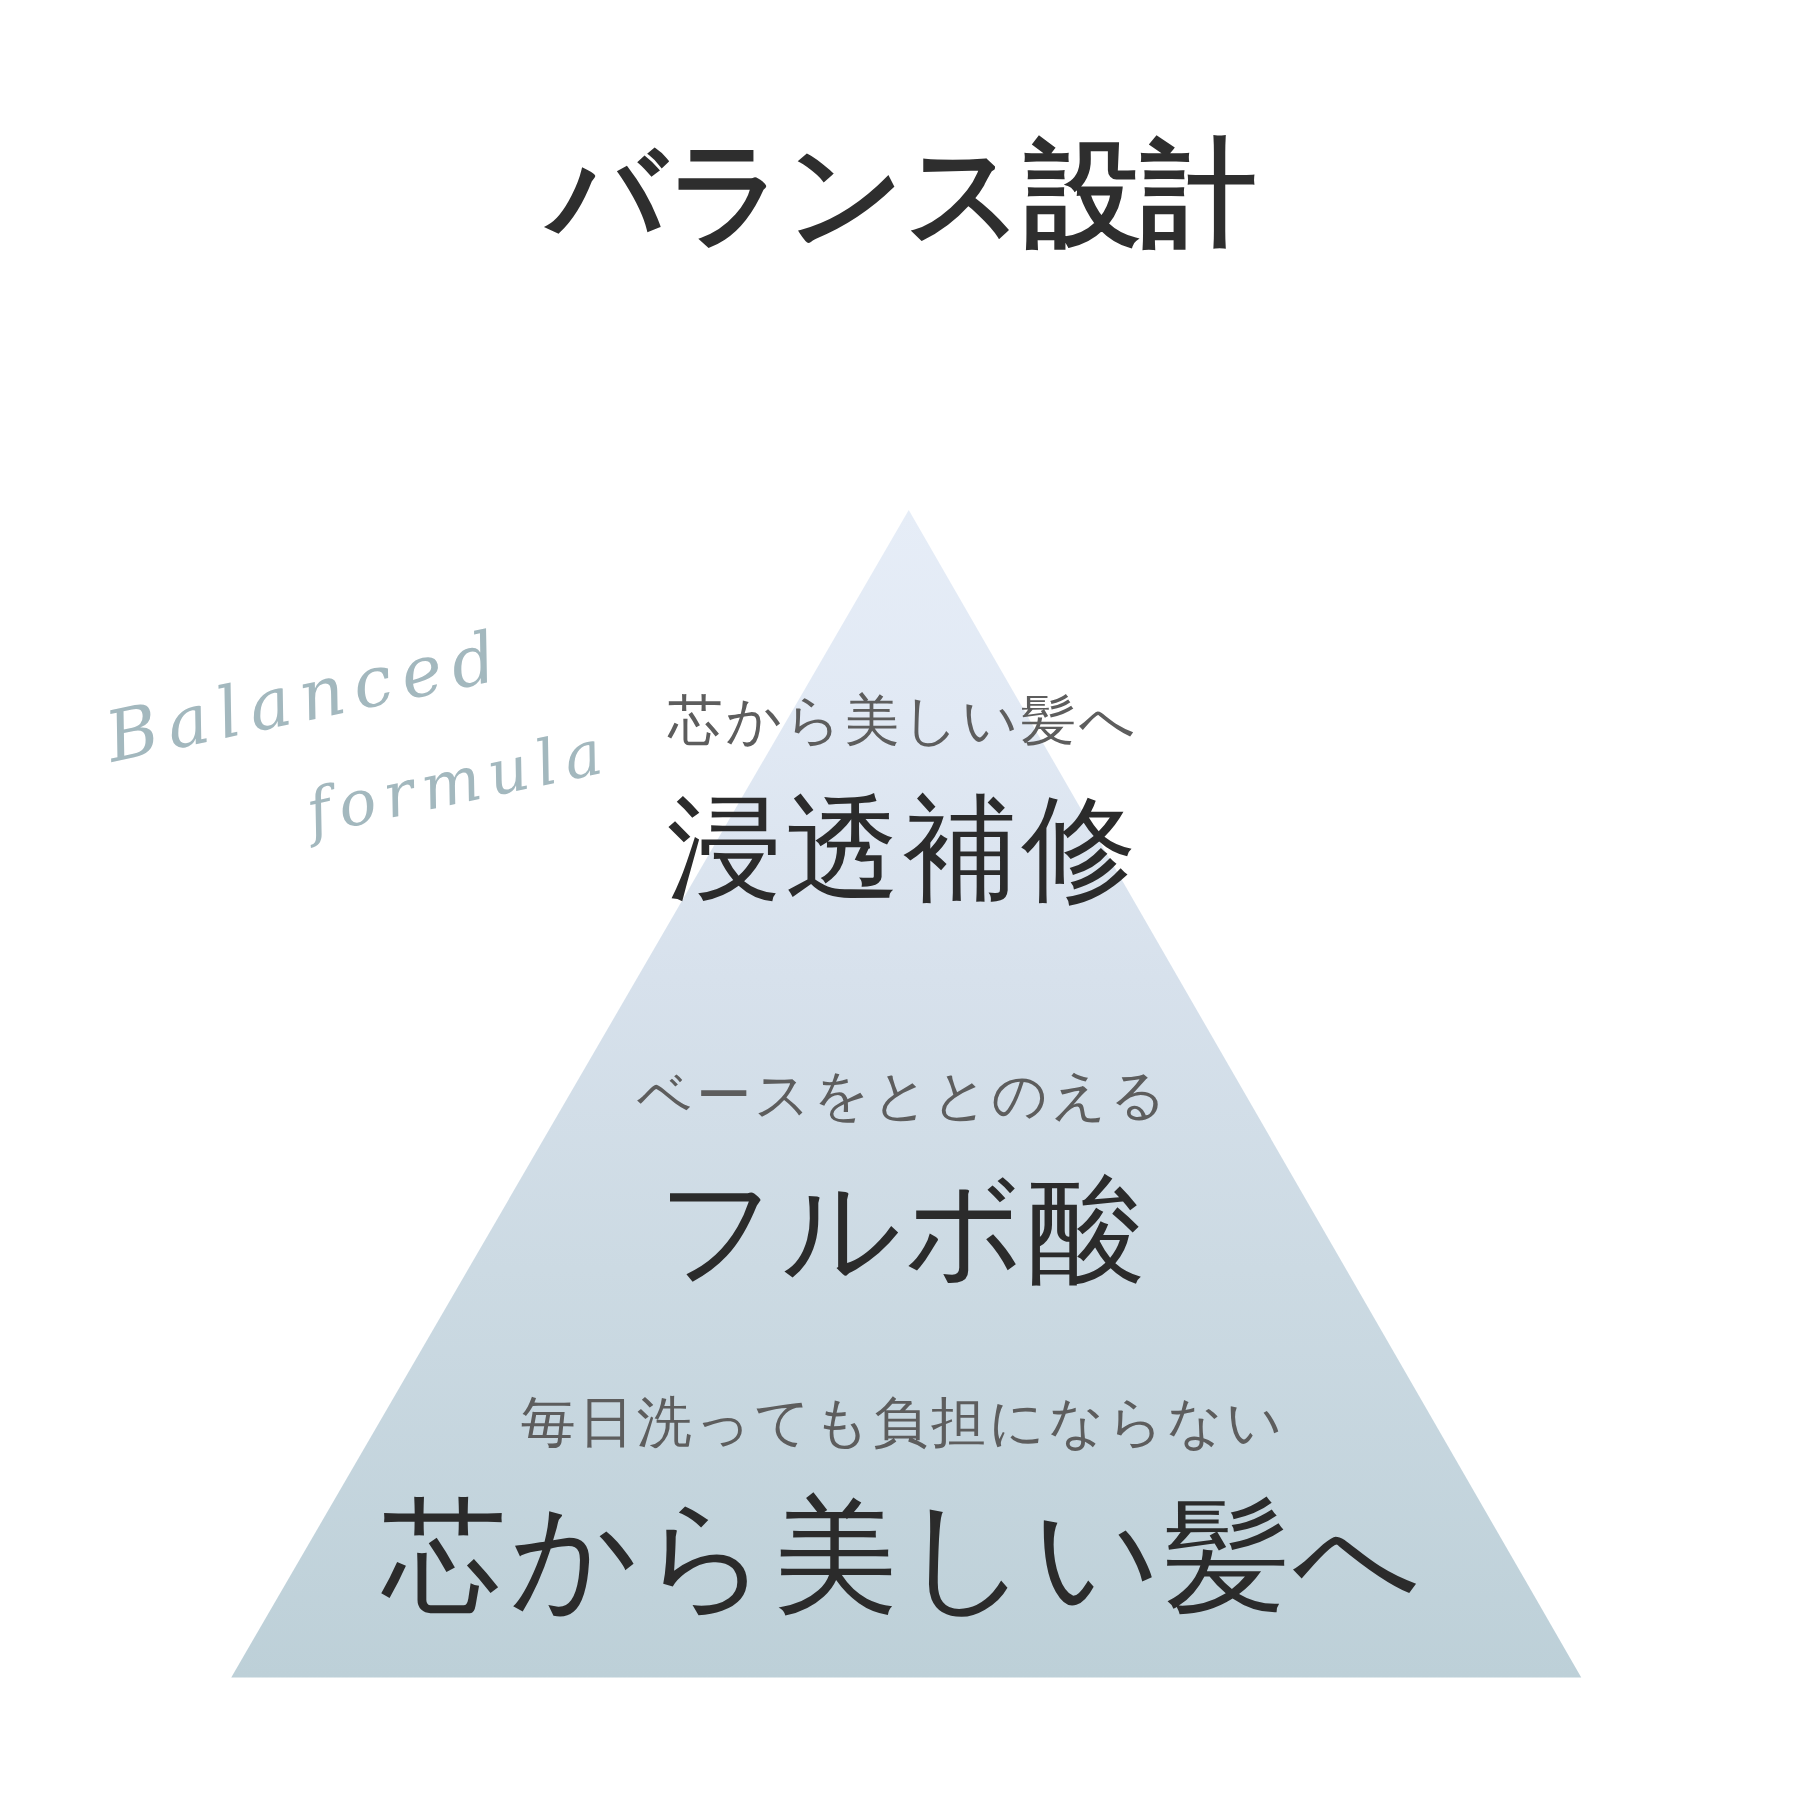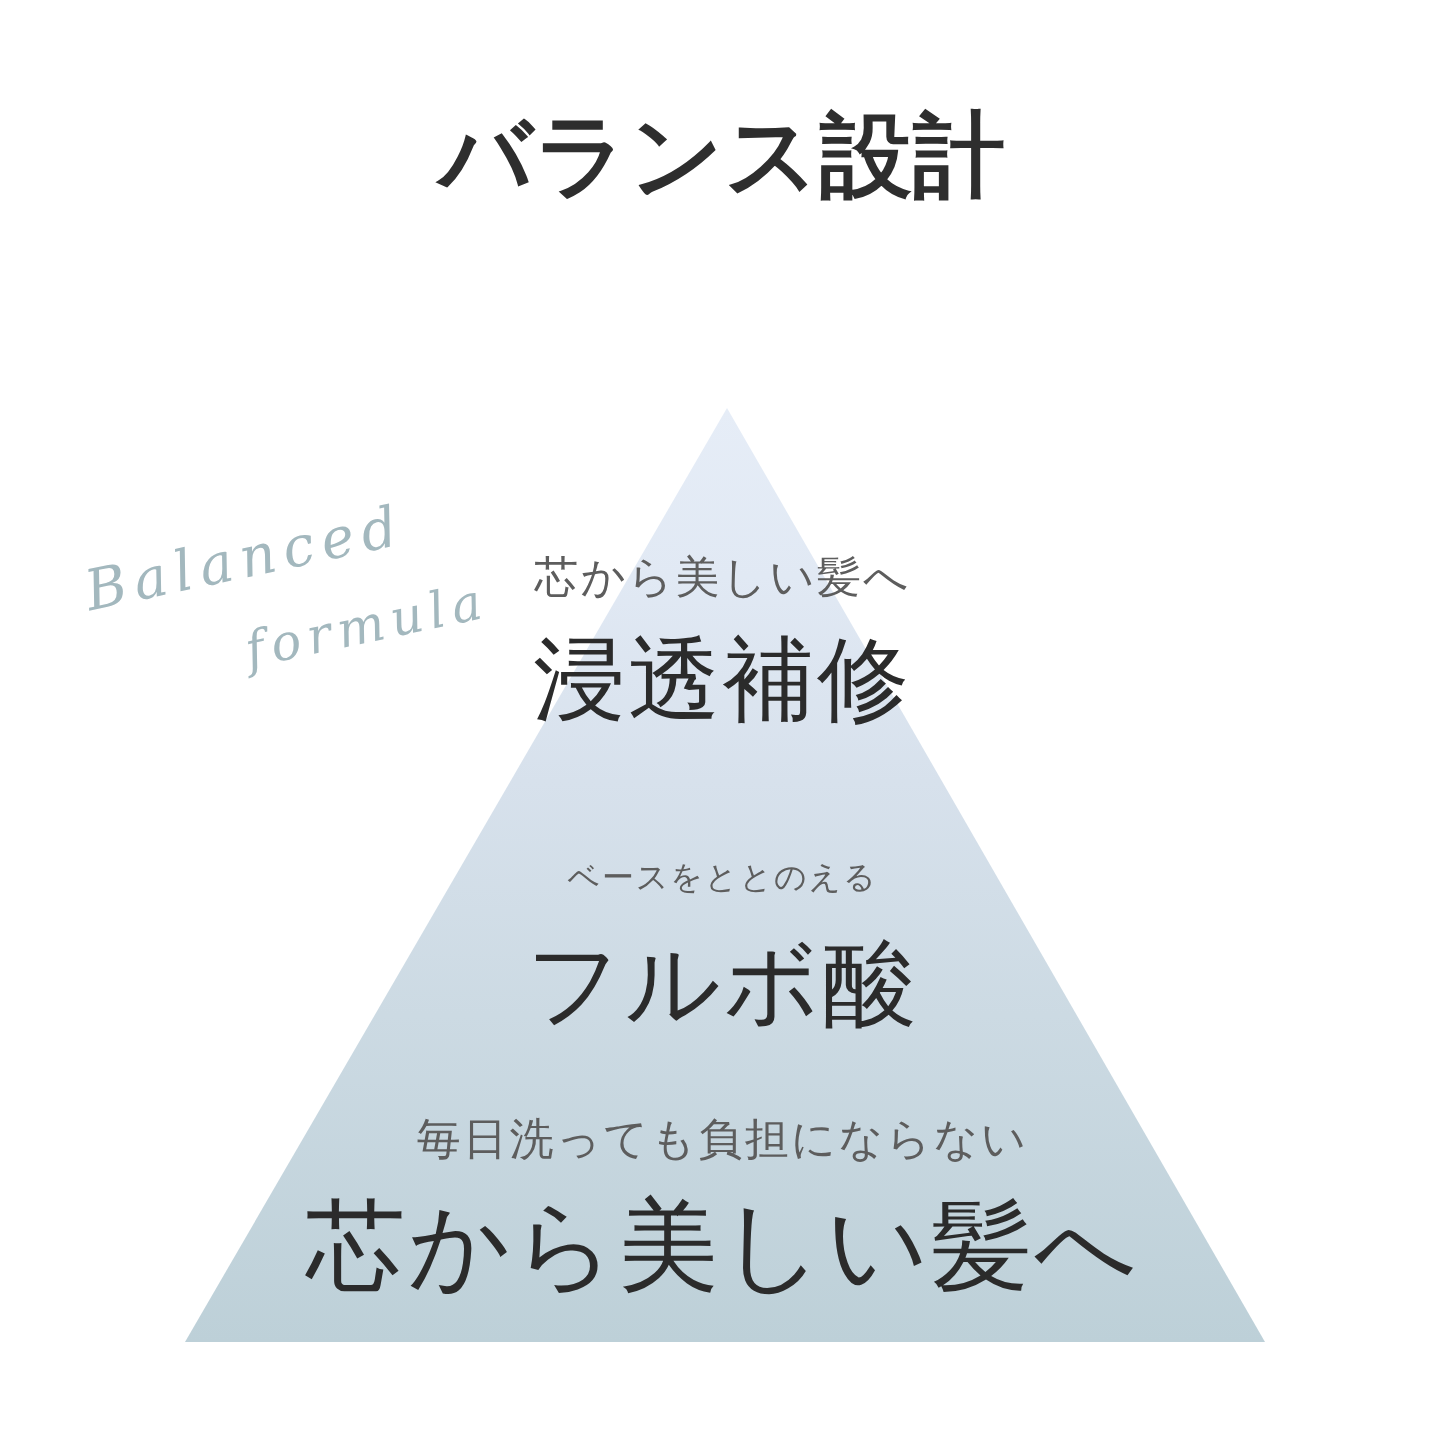--- a/index.html
+++ b/index.html
@@ -105,21 +105,21 @@
     letter-spacing: 0.028em;
   }
 
   
   #tier-1 { top: 548px; }
   #tier-1 .tier-sub  { font-size: 44px; line-height: 58px; }
   #tier-1 .tier-main { font-size: 92px; line-height: 118px; margin-top: 14px; }
 
   
   #tier-2 { top: 848px; }
-  #tier-2 .tier-sub  { font-size: 32px; line-height: 58px; }
+  #tier-2 .tier-sub  { font-size: 44px; line-height: 58px; }
   #tier-2 .tier-main { font-size: 94px; line-height: 120px; margin-top: 18px; text-align: center; }
 
   
   #tier-3 { top: 1110px; }
   #tier-3 .tier-sub  { font-size: 44px; line-height: 58px; }
   #tier-3 .tier-main { font-size: 100px; line-height: 126px; margin-top: 14px; }
 </style>
 </head>
 <body>
 

